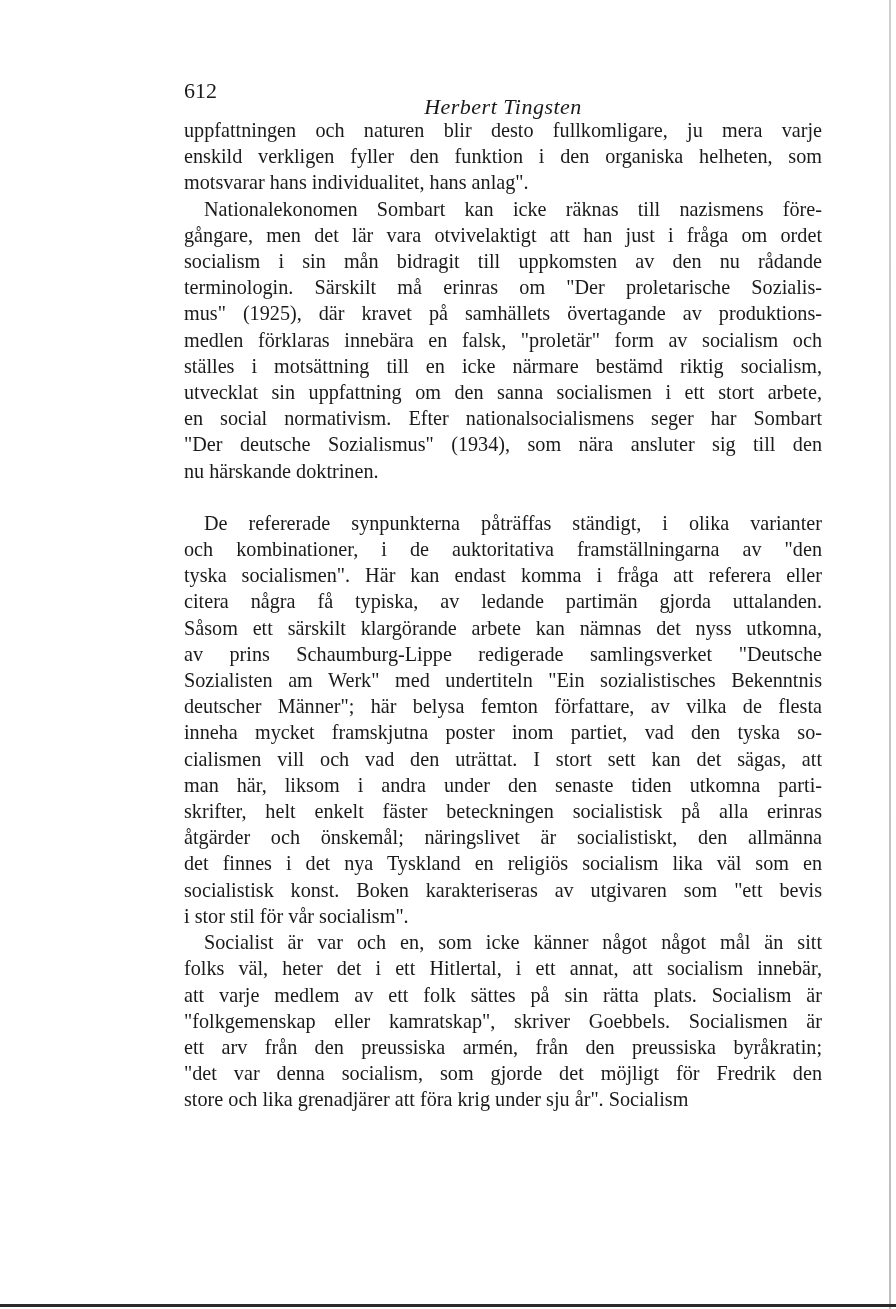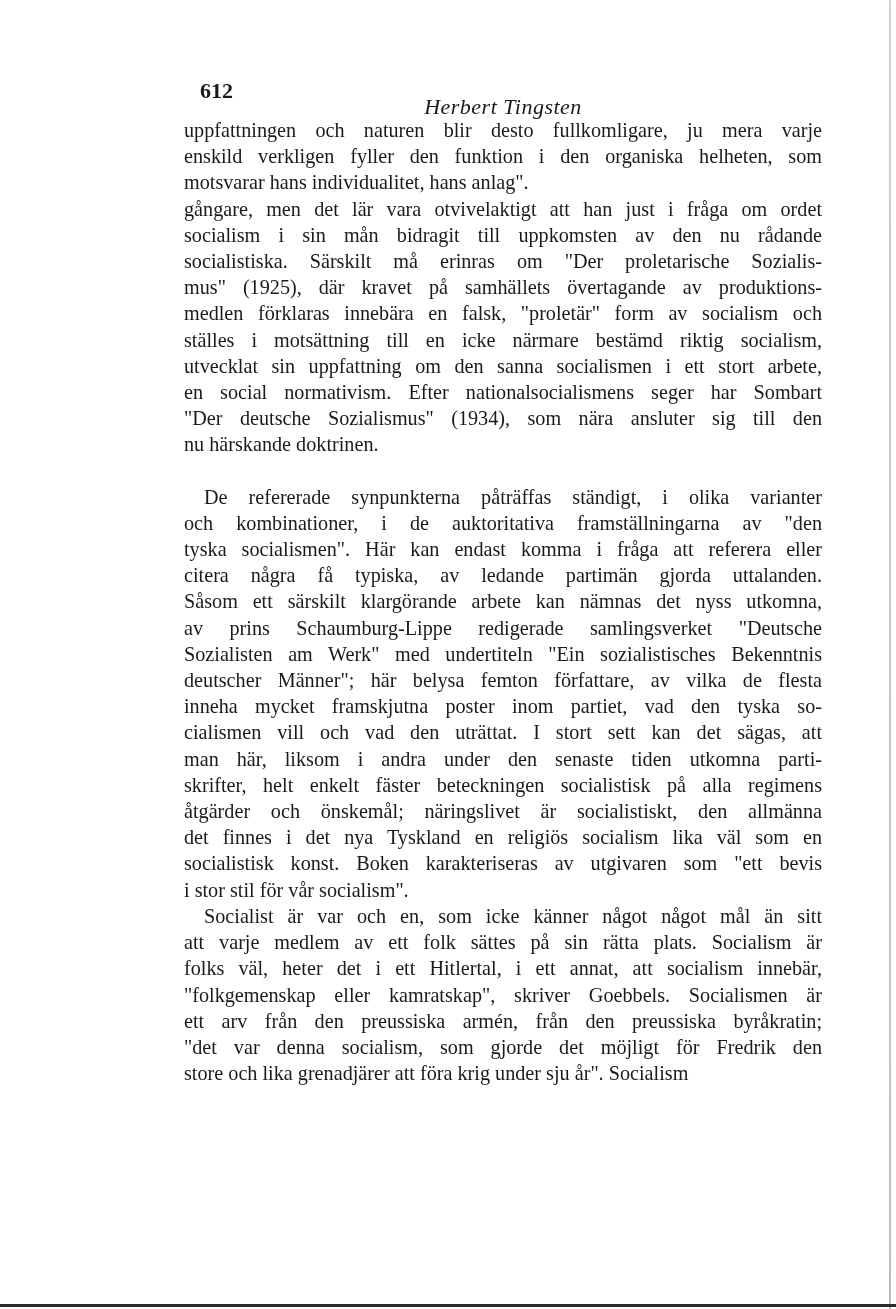--- a/index.html
+++ b/index.html
@@ -26,21 +26,21 @@
       top: 78px;
       width: 638px;
     }
     .running-head {
       position: relative;
       height: 30px;
       font-family: "Liberation Serif", "DejaVu Serif", serif;
       font-size: 22px;
       margin-bottom: 9px;
     }
-    .page-number { position: absolute; left: 16px; top: 0; font-weight: bold; }
+    .page-number { position: absolute; left: 0; top: 0; }
     .running-title {
       position: absolute; left: 0; right: 0; top: 16px;
       text-align: center; font-style: italic; letter-spacing: 0.5px;
     }
     .body-text {
       font-family: "Liberation Serif", "DejaVu Serif", serif;
       font-size: 20.2px;
       line-height: 26.2px;
       text-align: justify;
     }
@@ -66,23 +66,24 @@
     <span class="running-title">Herbert Tingsten</span>
   </div>
 
   <div class="body-text" id="body-text">
       <div class="para">
         <span class="line">uppfattningen och naturen blir desto fullkomligare, ju mera varje</span>
         <span class="line">enskild verkligen fyller den funktion i den organiska helheten, som</span>
         <span class="line last">motsvarar hans individualitet, hans anlag".</span>
       </div>
       <div class="para">
+        <span class="line" style="padding-left: 20px;">Nationalekonomen Sombart kan icke räknas till nazismens före-</span>
         <span class="line">gångare, men det lär vara otvivelaktigt att han just i fråga om ordet</span>
         <span class="line">socialism i sin mån bidragit till uppkomsten av den nu rådande</span>
-        <span class="line">socialistiska.  Särskilt må erinras om "Der proletarische Sozialis-</span>
+        <span class="line">terminologin.  Särskilt må erinras om "Der proletarische Sozialis-</span>
         <span class="line">mus" (1925), där kravet på samhällets övertagande av produktions-</span>
         <span class="line">medlen förklaras innebära en falsk, "proletär" form av socialism och</span>
         <span class="line">ställes i motsättning till en icke närmare bestämd riktig socialism,</span>
         <span class="line">utvecklat sin uppfattning om den sanna socialismen i ett stort arbete,</span>
         <span class="line">en social normativism.  Efter nationalsocialismens seger har Sombart</span>
         <span class="line">"Der deutsche Sozialismus" (1934), som nära ansluter sig till den</span>
         <span class="line last">nu härskande doktrinen.</span>
       </div>
       <div class="gap"></div>
       <div class="para">
@@ -90,29 +91,29 @@
         <span class="line">och kombinationer, i de auktoritativa framställningarna av "den</span>
         <span class="line">tyska socialismen".  Här kan endast komma i fråga att referera eller</span>
         <span class="line">citera några få typiska, av ledande partimän gjorda uttalanden.</span>
         <span class="line">Såsom ett särskilt klargörande arbete kan nämnas det nyss utkomna,</span>
         <span class="line">av prins Schaumburg-Lippe redigerade samlingsverket "Deutsche</span>
         <span class="line">Sozialisten am Werk" med undertiteln "Ein sozialistisches Bekenntnis</span>
         <span class="line">deutscher Männer"; här belysa femton författare, av vilka de flesta</span>
         <span class="line">inneha mycket framskjutna poster inom partiet, vad den tyska so-</span>
         <span class="line">cialismen vill och vad den uträttat.  I stort sett kan det sägas, att</span>
         <span class="line">man här, liksom i andra under den senaste tiden utkomna parti-</span>
-        <span class="line">skrifter, helt enkelt fäster beteckningen socialistisk på alla regimens</span>
+        <span class="line">skrifter, helt enkelt fäster beteckningen socialistisk på alla erinras</span>
         <span class="line">åtgärder och önskemål; näringslivet är socialistiskt, den allmänna</span>
         <span class="line">det finnes i det nya Tyskland en religiös socialism lika väl som en</span>
         <span class="line">socialistisk konst.  Boken karakteriseras av utgivaren som "ett bevis</span>
         <span class="line last">i stor stil för vår socialism".</span>
       </div>
       <div class="para">
         <span class="line" style="padding-left: 20px;">Socialist är var och en, som icke känner något något mål än sitt</span>
+        <span class="line">folks väl, heter det i ett Hitlertal, i ett annat, att socialism innebär,</span>
         <span class="line">att varje medlem av ett folk sättes på sin rätta plats.  Socialism är</span>
-        <span class="line">folks väl, heter det i ett Hitlertal, i ett annat, att socialism innebär,</span>
         <span class="line">"folkgemenskap eller kamratskap", skriver Goebbels.  Socialismen är</span>
         <span class="line">ett arv från den preussiska armén, från den preussiska byråkratin;</span>
         <span class="line">"det var denna socialism, som gjorde det möjligt för Fredrik den</span>
         <span class="line last">store och lika grenadjärer att föra krig under sju år".  Socialism</span>
       </div>
     </div>
 </div>
 
 </body></html>

